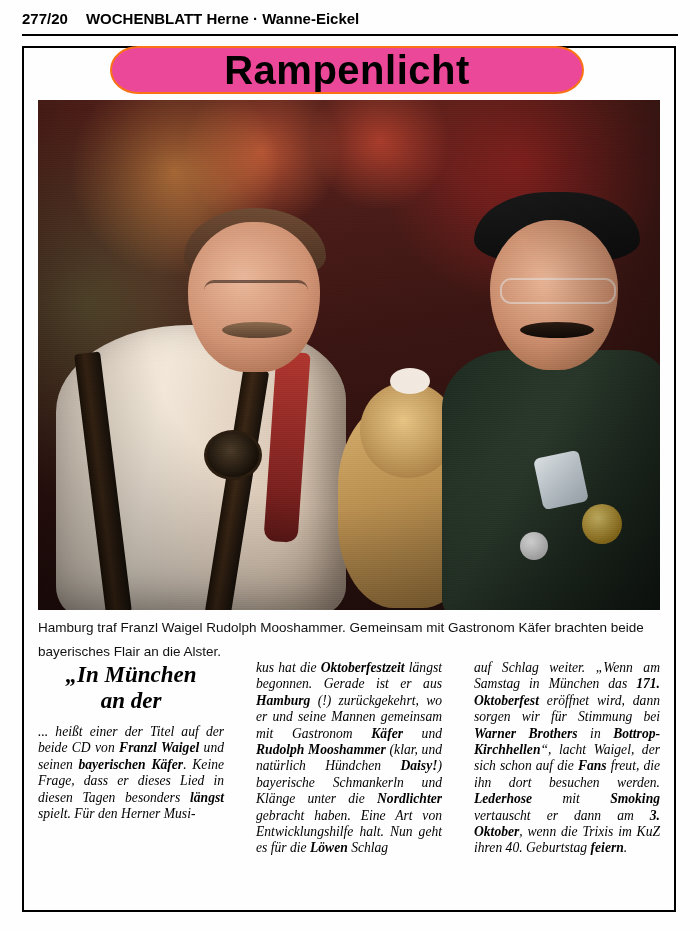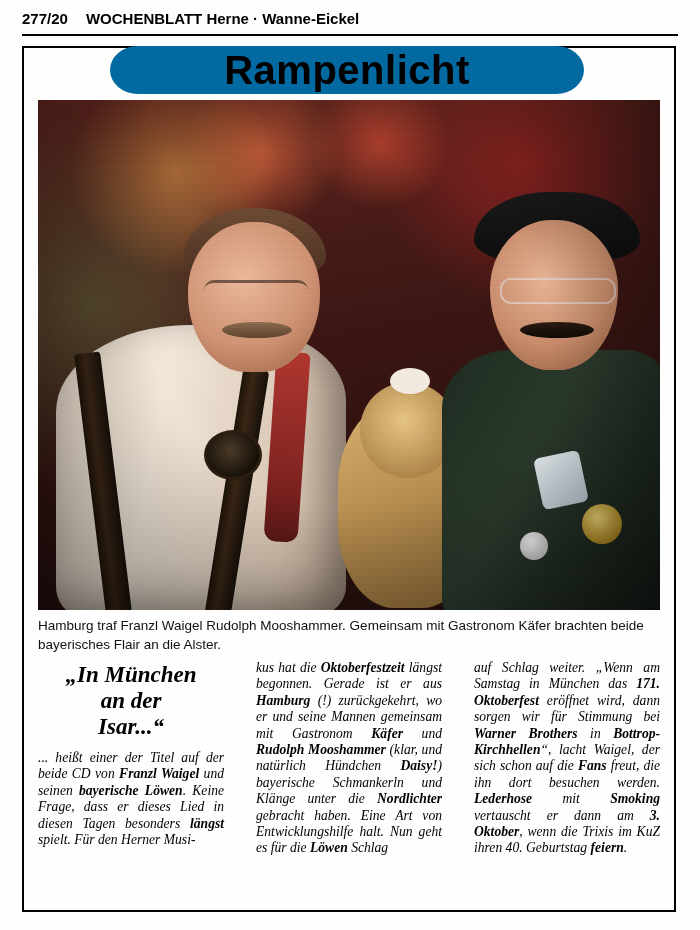--- a/index.html
+++ b/index.html
@@ -62,22 +62,22 @@
     box-sizing: border-box;
   }
 
   
   .banner {
     position: absolute;
     left: 110px;
     top: 46px;
     width: 474px;
     height: 48px;
-    background: #0369a1;
-    border: 2px solid #0369a1;
+    background: #ec4899;
+    border: 2px solid #f97316;
     border-radius: 28px / 24px;
     box-sizing: border-box;
     display: flex;
     align-items: center;
     justify-content: center;
     z-index: 5;
   }
   .banner-title {
     font-size: 40px;
     font-weight: bold;
@@ -294,21 +294,21 @@
     background: radial-gradient(ellipse at 50% 45%, rgba(0,0,0,0) 45%, rgba(0,0,0,0.45) 100%);
   }
 
   
   .caption {
     position: absolute;
     left: 38px;
     top: 616px;
     width: 622px;
     font-size: 13.5px;
-    line-height: 19px;
+    line-height: 24px;
     font-family: "Liberation Sans", sans-serif;
     color: #111;
   }
 
   
   .columns {
     position: absolute;
     left: 38px;
     top: 660px;
     width: 622px;
@@ -385,23 +385,22 @@
     </div>
   </div>
 
   <div class="caption">Hamburg traf Franzl Waigel  Rudolph Mooshammer. Gemeinsam mit Gastronom Käfer brachten beide bayerisches Flair an die Alster.</div>
 
   <div class="columns">
     <div class="col">
       <div class="headline">
         <span class="l1">„In München</span>
         <span class="l2">an der</span>
-        <span class="l3">Isar...“</span>
       </div>
-      <p><span class="i">... heißt einer der Titel auf der beide CD von </span><span class="bi">Franzl Waigel</span><span class="i"> und seinen </span><span class="bi">bayerische Löwen</span><span class="i">. Keine Frage, dass er dieses Lied in diesen Tagen besonders </span><span class="bi">längst</span><span class="i"> spielt. Für den Herner Musi-</span></p>
+      <p><span class="i">... heißt einer der Titel auf der beide CD von </span><span class="bi">Franzl Waigel</span><span class="i"> und seinen </span><span class="bi">bayerischen Käfer</span><span class="i">. Keine Frage, dass er dieses Lied in diesen Tagen besonders </span><span class="bi">längst</span><span class="i"> spielt. Für den Herner Musi-</span></p>
     </div>
     <div class="col">
       <p><span class="i">kus hat die </span><span class="bi">Oktoberfestzeit</span><span class="i"> längst begonnen. Gerade ist er aus </span><span class="bi">Hamburg</span><span class="i"> (!) zurückgekehrt, wo er und seine Mannen gemeinsam mit Gastronom </span><span class="bi">Käfer</span><span class="i"> und </span><span class="bi">Rudolph Mooshammer</span><span class="i"> (klar, und natürlich Hündchen </span><span class="bi">Daisy!</span><span class="i">) bayerische Schmankerln und Klänge unter die </span><span class="bi">Nordlichter</span><span class="i"> gebracht haben. Eine Art von Entwicklungshilfe halt. Nun geht es für die </span><span class="bi">Löwen</span><span class="i"> Schlag</span></p>
     </div>
     <div class="col">
       <p><span class="i">auf Schlag weiter. „Wenn am Samstag in München das </span><span class="bi">171. Oktoberfest</span><span class="i"> eröffnet wird, dann sorgen wir für Stimmung bei </span><span class="bi">Warner Brothers</span><span class="i"> in </span><span class="bi">Bottrop-Kirchhellen</span><span class="i">“, lacht Waigel, der sich schon auf die </span><span class="bi">Fans</span><span class="i"> freut, die ihn dort besuchen werden. </span><span class="bi">Lederhose</span><span class="i"> mit </span><span class="bi">Smoking</span><span class="i"> vertauscht er dann am </span><span class="bi">3. Oktober</span><span class="i">, wenn die Trixis im KuZ ihren 40. Geburtstag </span><span class="bi">feiern</span><span class="i">.</span></p>
     </div>
   </div>
 
 </div>

